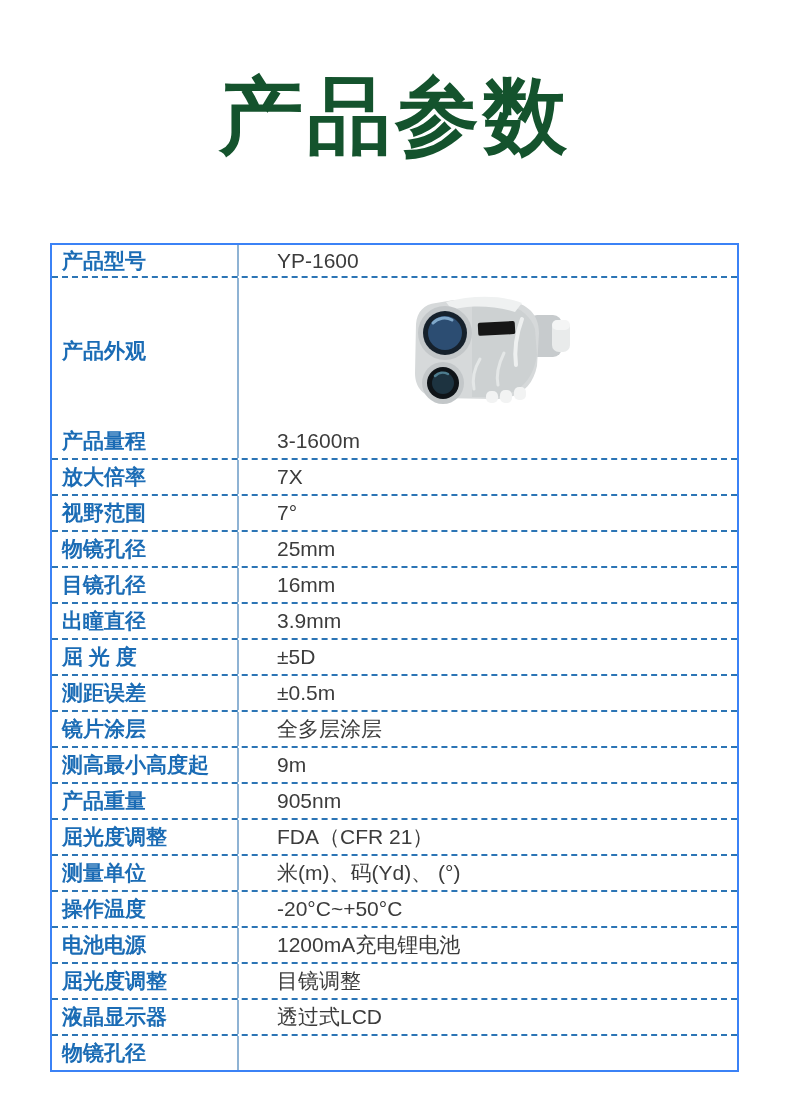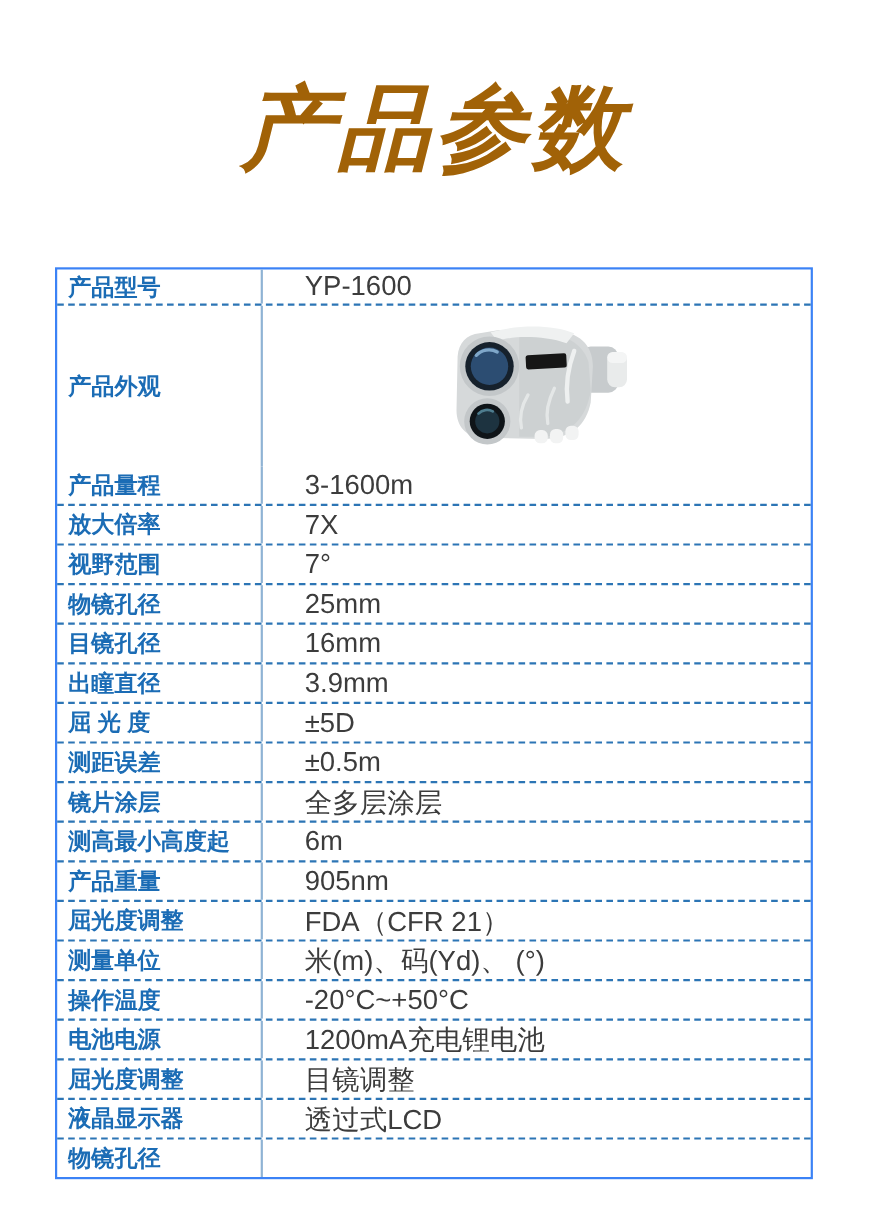--- a/index.html
+++ b/index.html
@@ -20,22 +20,21 @@
     top: 66px;
     left: 0;
     width: 790px;
     margin: 0;
     text-align: center;
     font-family: "DejaVu Serif", "Liberation Serif", serif;
     font-size: 84px;
     line-height: 1.2;
     font-weight: 900;
     letter-spacing: 4px;
-    color: #a16207;
-    font-style: italic;
+    color: #14532d;
   }
   .spec-table {
     position: absolute;
     left: 50px;
     top: 243px;
     width: 689px;
     box-sizing: border-box;
     border: 2px solid #3b82f6;
     background: #ffffff;
   }
@@ -60,21 +59,21 @@
     font-size: 21px;
     font-weight: 700;
     white-space: nowrap;
   }
   .value-cell {
     flex: 1 1 auto;
     display: flex;
     align-items: center;
     padding-left: 38px;
     color: #3c3c3c;
-    font-size: 25px;
+    font-size: 21px;
     white-space: nowrap;
   }
   .row-image .value-cell {
     padding-left: 0;
     justify-content: center;
   }
   .product-svg {
     display: block;
   }
 </style>
@@ -176,21 +175,21 @@
     <div class="value-cell">±0.5m</div>
   </div>
 
   <div class="row row-spec">
     <div class="label-cell">镜片涂层</div>
     <div class="value-cell">全多层涂层</div>
   </div>
 
   <div class="row row-spec">
     <div class="label-cell">测高最小高度起</div>
-    <div class="value-cell">6m</div>
+    <div class="value-cell">9m</div>
   </div>
 
   <div class="row row-spec">
     <div class="label-cell">产品重量</div>
     <div class="value-cell">905nm</div>
   </div>
 
   <div class="row row-spec">
     <div class="label-cell">屈光度调整</div>
     <div class="value-cell">FDA（CFR 21）</div>

